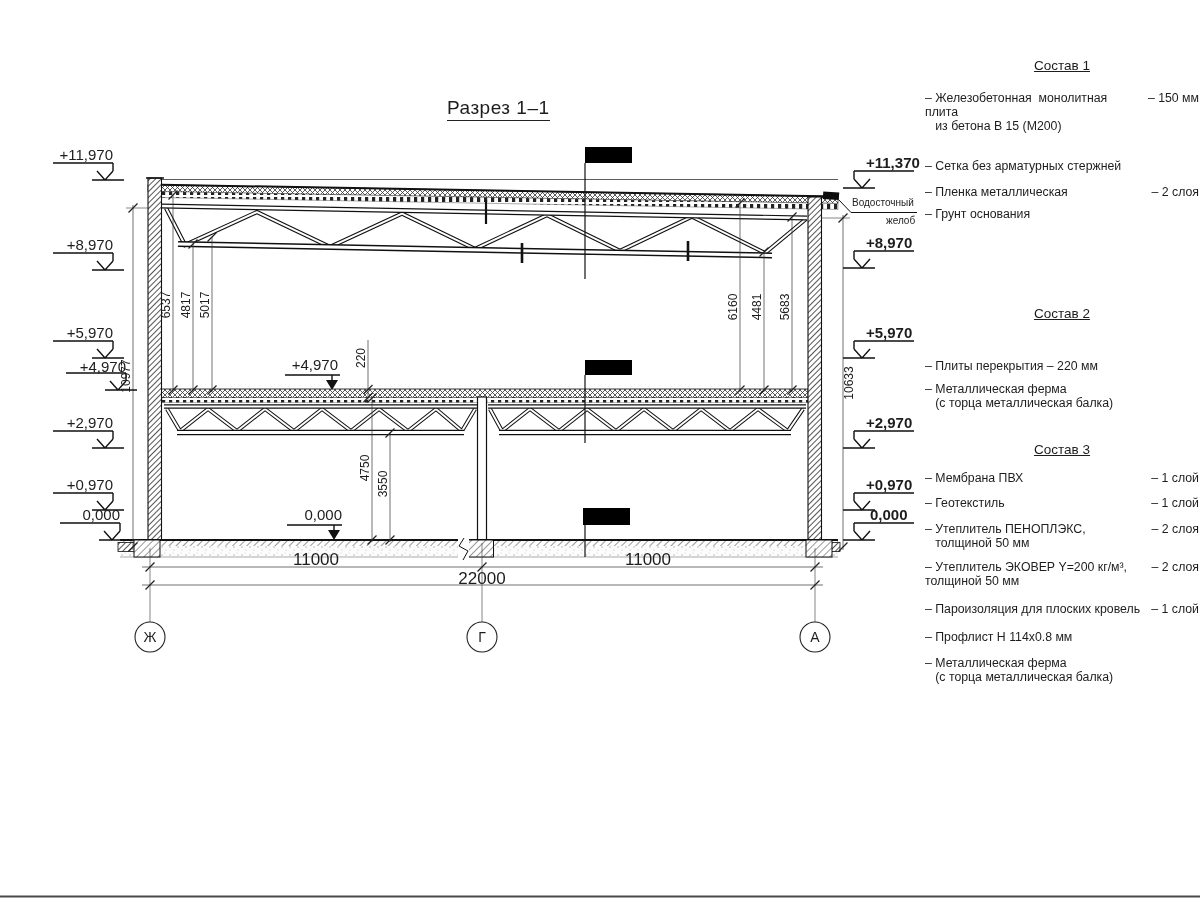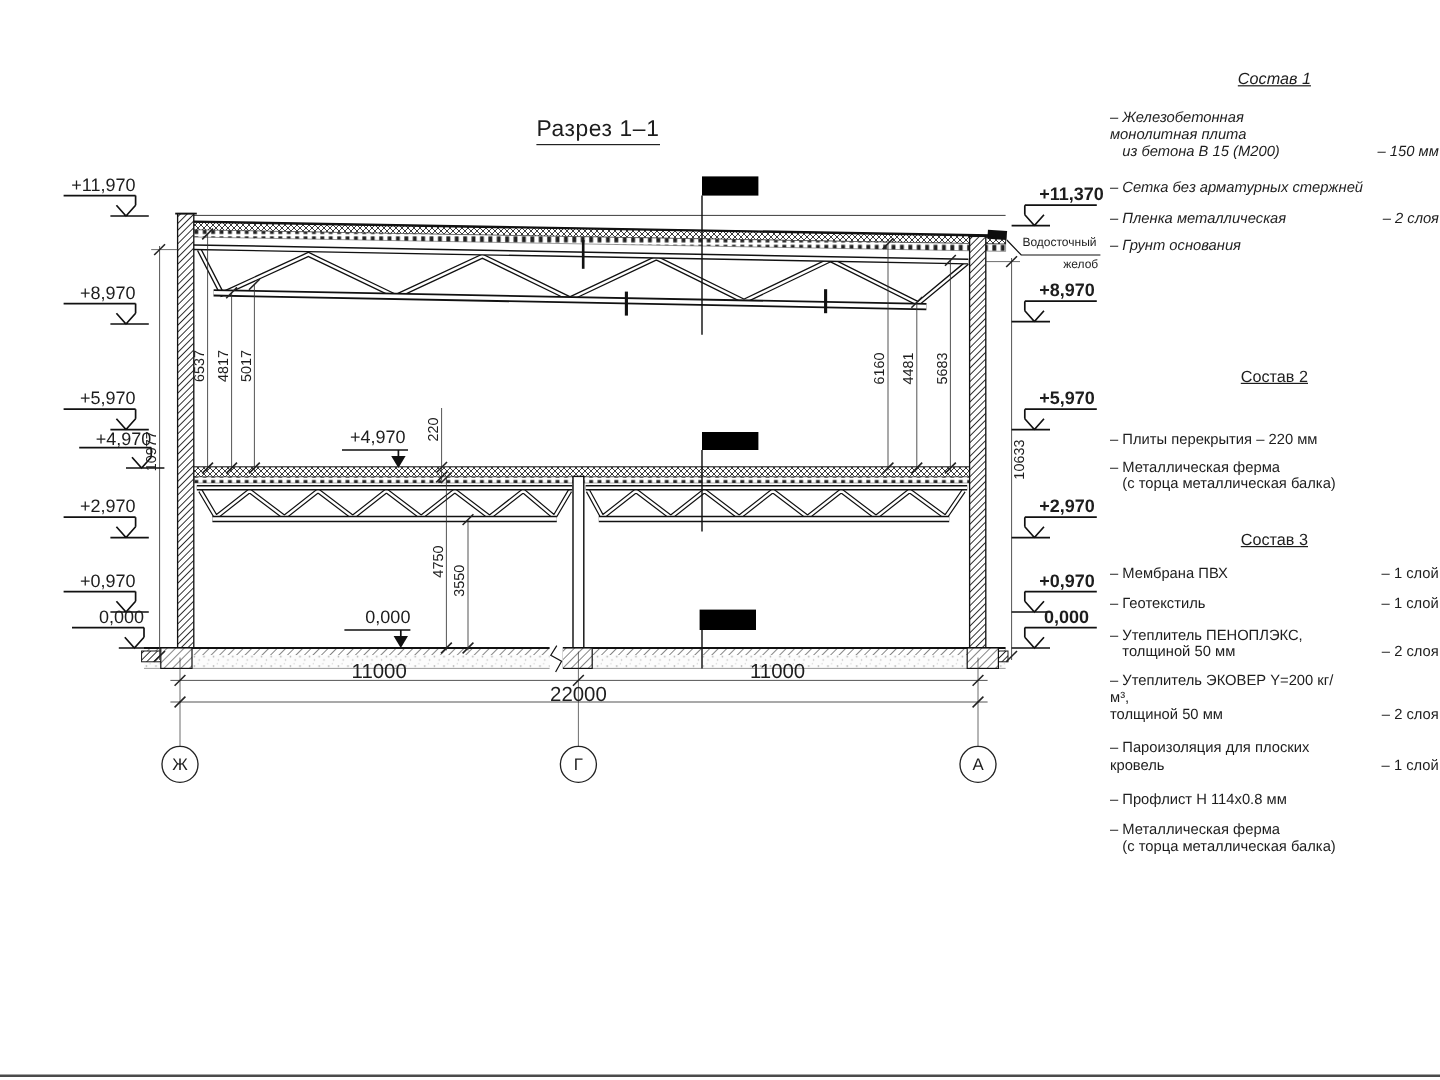--- a/index.html
+++ b/index.html
@@ -10,24 +10,24 @@
   .title{font-size:19px;letter-spacing:.5px;border-bottom:1.3px solid #222;padding-bottom:1px;}
   .lvl{font-size:15px;width:80px;text-align:right;}
   .lvl-r{font-size:15px;width:92px;text-align:left;font-weight:bold;}
   .vdim{font-size:12px;width:64px;text-align:center;transform:rotate(-90deg);transform-origin:center;height:16px;line-height:16px;}
   .hdim{font-size:17px;width:60px;text-align:center;}
   .axis{position:absolute;width:30px;height:30px;line-height:30px;text-align:center;font-size:14px;}
   .gut{font-size:10px;}
   
   .comp{position:absolute;left:925px;width:274px;font-size:12.3px;line-height:1.14;}
   .c-head{width:100%;text-align:center;font-size:13.5px;text-decoration:underline;}
-  .comp-item{display:flex;justify-content:space-between;align-items:flex-end;gap:28px;}
+  .comp-item{display:flex;justify-content:space-between;align-items:flex-start;}
   .c-text{white-space:pre-wrap;}
   .c-val{white-space:nowrap;padding-left:6px;}
-  .mt18{margin-top:18px}.mt16{margin-top:16px}.mt14{margin-top:14px}
+  .mt18{margin-top:18px}.mt16{margin-top:26px}.mt14{margin-top:14px}
   .mt12{margin-top:12px}.mt11{margin-top:11px}.mt10{margin-top:10px}.mt9{margin-top:9px}
   .mt8{margin-top:8px}.mt38{margin-top:38px}
 </style>
 </head>
 <body>
 
 <div id="sheet">
 
 <svg width="1200" height="900" viewBox="0 0 1200 900">
   <defs>
@@ -266,21 +266,21 @@
 <div class="txt vdim" style="left:351px;top:476px;">3550</div>
 
 <div class="txt hdim" style="left:286px;top:550px;">11000</div>
 <div class="txt hdim" style="left:618px;top:550px;">11000</div>
 <div class="txt hdim" style="left:452px;top:569px;">22000</div>
 
 <div class="axis" style="left:135px;top:622px;">Ж</div>
 <div class="axis" style="left:467px;top:622px;">Г</div>
 <div class="axis" style="left:800px;top:622px;">А</div>
 
-<div class="comp" style="top:58px;font-style:italic;">
+<div class="comp" style="top:58px;">
   <div class="c-head">Состав 1</div>
   <div class="comp-item mt18">
     <div class="c-text">– Железобетонная  монолитная плита
    из бетона В 15 (М200)</div>
     <div class="c-val">– 150 мм</div>
   </div>
   <div class="comp-item mt16">
     <div class="c-text">– Сетка без арматурных стержней</div>
     <div class="c-val"></div>
   </div>

